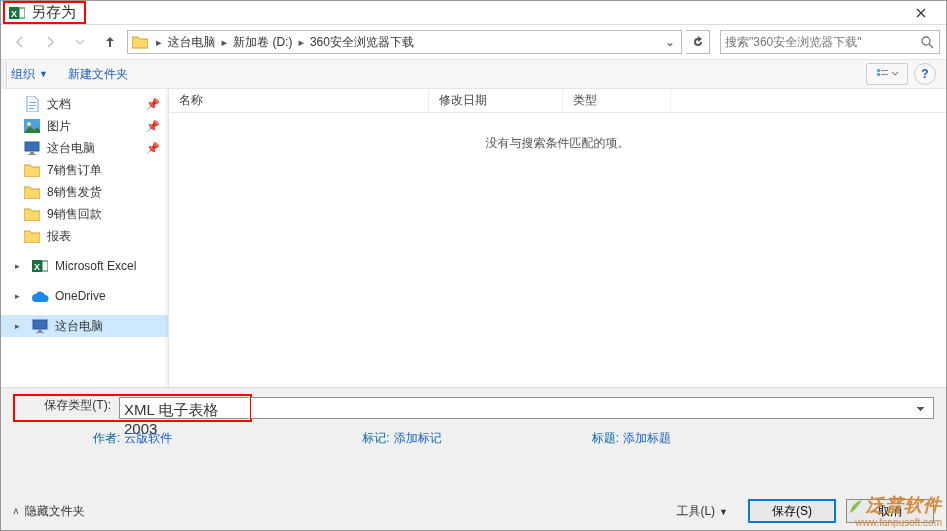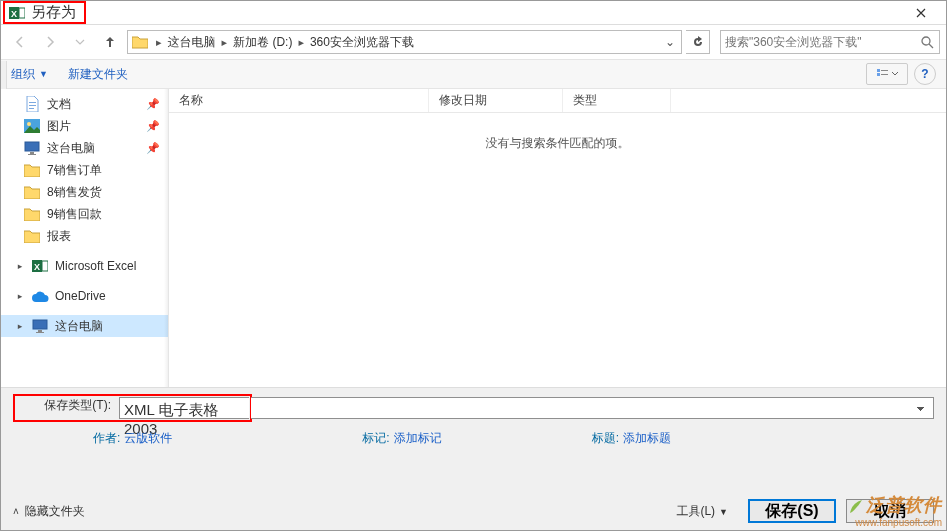--- a/index.html
+++ b/index.html
@@ -27,21 +27,21 @@
   
   .toolbar { height: 30px; display:flex; align-items:center; padding:0 10px; border-top:1px solid #e5e5e5; border-bottom:1px solid #e5e5e5; background:#f7f7f7; }
   .toolbar .tbtn { color:#2060c0; cursor:pointer; display:flex; align-items:center; }
   .toolbar .tbtn .dd { margin-left:4px; font-size:9px; }
   .toolbar .sep { width:20px; }
   .toolbar .spacer { flex:1; }
   .viewbtn { width:42px; height:22px; border:1px solid #ccc; border-radius:2px; display:flex; align-items:center; justify-content:center; margin-left:6px; cursor:pointer; }
   .helpbtn { width:22px; height:22px; border:1px solid #ccc; border-radius:11px; display:flex; align-items:center; justify-content:center; margin-left:6px; color:#2060c0; font-weight:bold; cursor:pointer; }
   
   .main { display:flex; height: 298px; }
-  .sidebar { width: 168px; border-right:1px solid #e5e5e5; overflow:hidden; padding-top:4px; background:#fff; position:relative;text-align:center; }
+  .sidebar { width: 168px; border-right:1px solid #e5e5e5; overflow:hidden; padding-top:4px; background:#fff; position:relative; }
   .sidebar::after { content:""; position:absolute; right:0; top:0; bottom:0; width:4px; background:linear-gradient(to right,rgba(0,0,0,0),rgba(0,0,0,.06)); }
   .sb-item { height:22px; display:flex; align-items:center; padding-left:22px; gap:6px; cursor:pointer; }
   .sb-item.selected {padding-left:14px;}
   .sb-item .pin { margin-left:auto; margin-right:8px; color:#888; font-size:11px; }
   .sb-item.selected .lbl { }
   .sb-item.pc { background:#cde8ff; }
   .sb-icon { width:18px; height:18px; display:flex; align-items:center; justify-content:center; flex-shrink:0; }
   .sb-group-gap { height:8px; }
   .sb-item .chevy { width:10px; color:#555; font-size:9px; }
   
@@ -68,21 +68,21 @@
   .metarow .mval { color:#1a5fc7; cursor:pointer; }
   .metarow .mgap { width:190px; }
   .metarow .first { margin-left:80px; }
 
   .footer { position:absolute; left:12px; right:12px; bottom:8px; display:flex; align-items:center; }
   .footer .hide { display:flex; align-items:center; cursor:pointer; }
   .footer .hide .caret { margin-right:6px; font-size:10px; }
   .footer .spacer { flex:1; }
   .footer .tools { margin-right:20px; cursor:pointer; }
   .footer .tools .dd { margin-left:4px; font-size:9px; }
-  .btn { height:24px; min-width:88px; border:1px solid #8a8a8a; background:#e9e9e9; font-size:16px; cursor:pointer; padding:0 12px;font-weight:bold; }
+  .btn { height:24px; min-width:88px; border:1px solid #8a8a8a; background:#e9e9e9; font-size:12px; cursor:pointer; padding:0 12px; }
   .btn.primary { border:1px solid #0078d7; box-shadow: inset 0 0 0 1px #0078d7; }
   .btn + .btn { margin-left:10px; }
 
   .watermark { position:absolute; right:4px; bottom:2px; text-align:right; pointer-events:none; }
   .watermark .line1 { font-size:18px; font-weight:bold; color:#d58a3a; font-style:italic; letter-spacing:1px; }
   .watermark .line2 { font-size:10px; color:#cf8a47; }
   .watermark .leaf { display:inline-block; width:18px; height:18px; vertical-align:middle; }
   .leftstrip { position:absolute; left:0; top:60px; bottom:0; width:6px; background:#f0f0f0; border-right:1px solid #ddd; }
 </style>
 </head>

